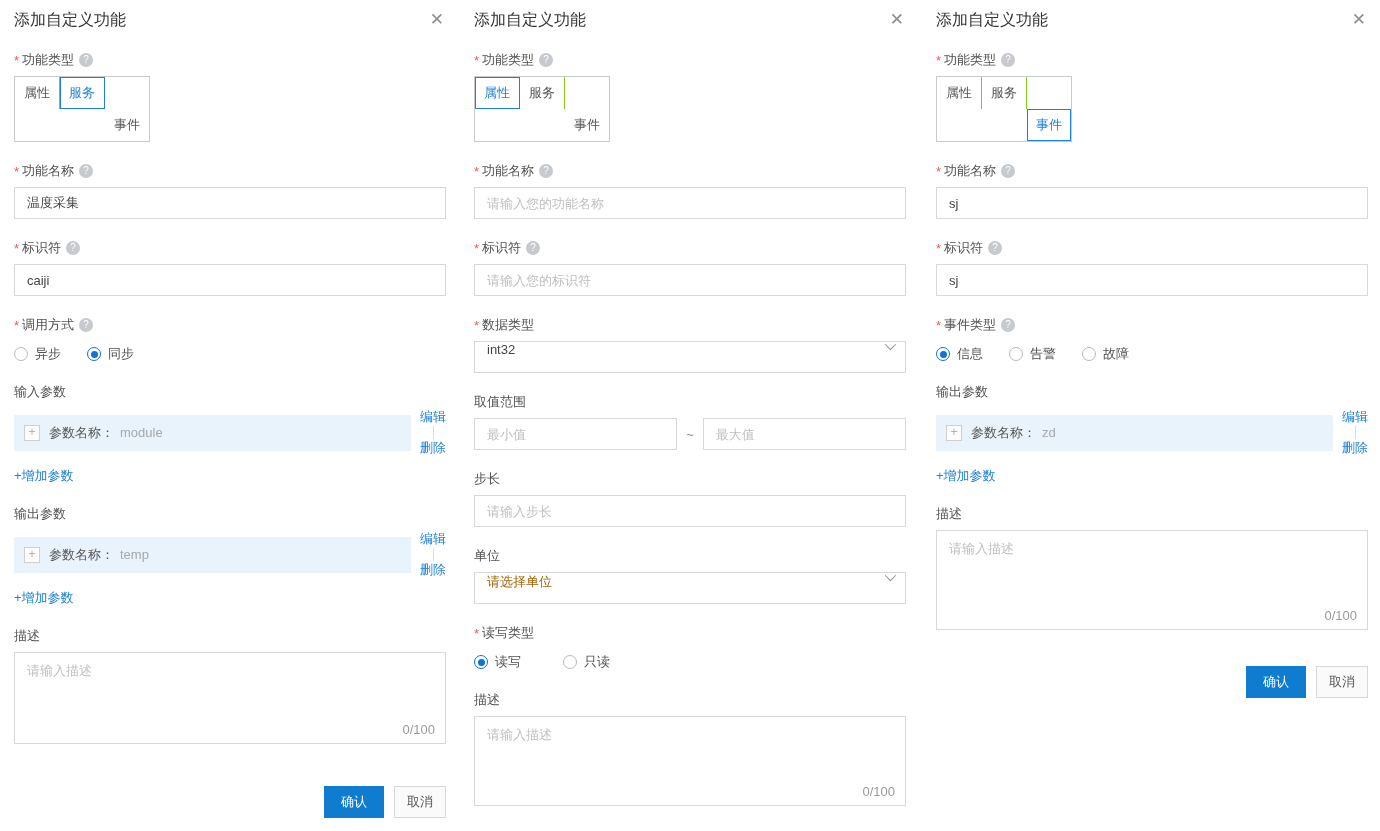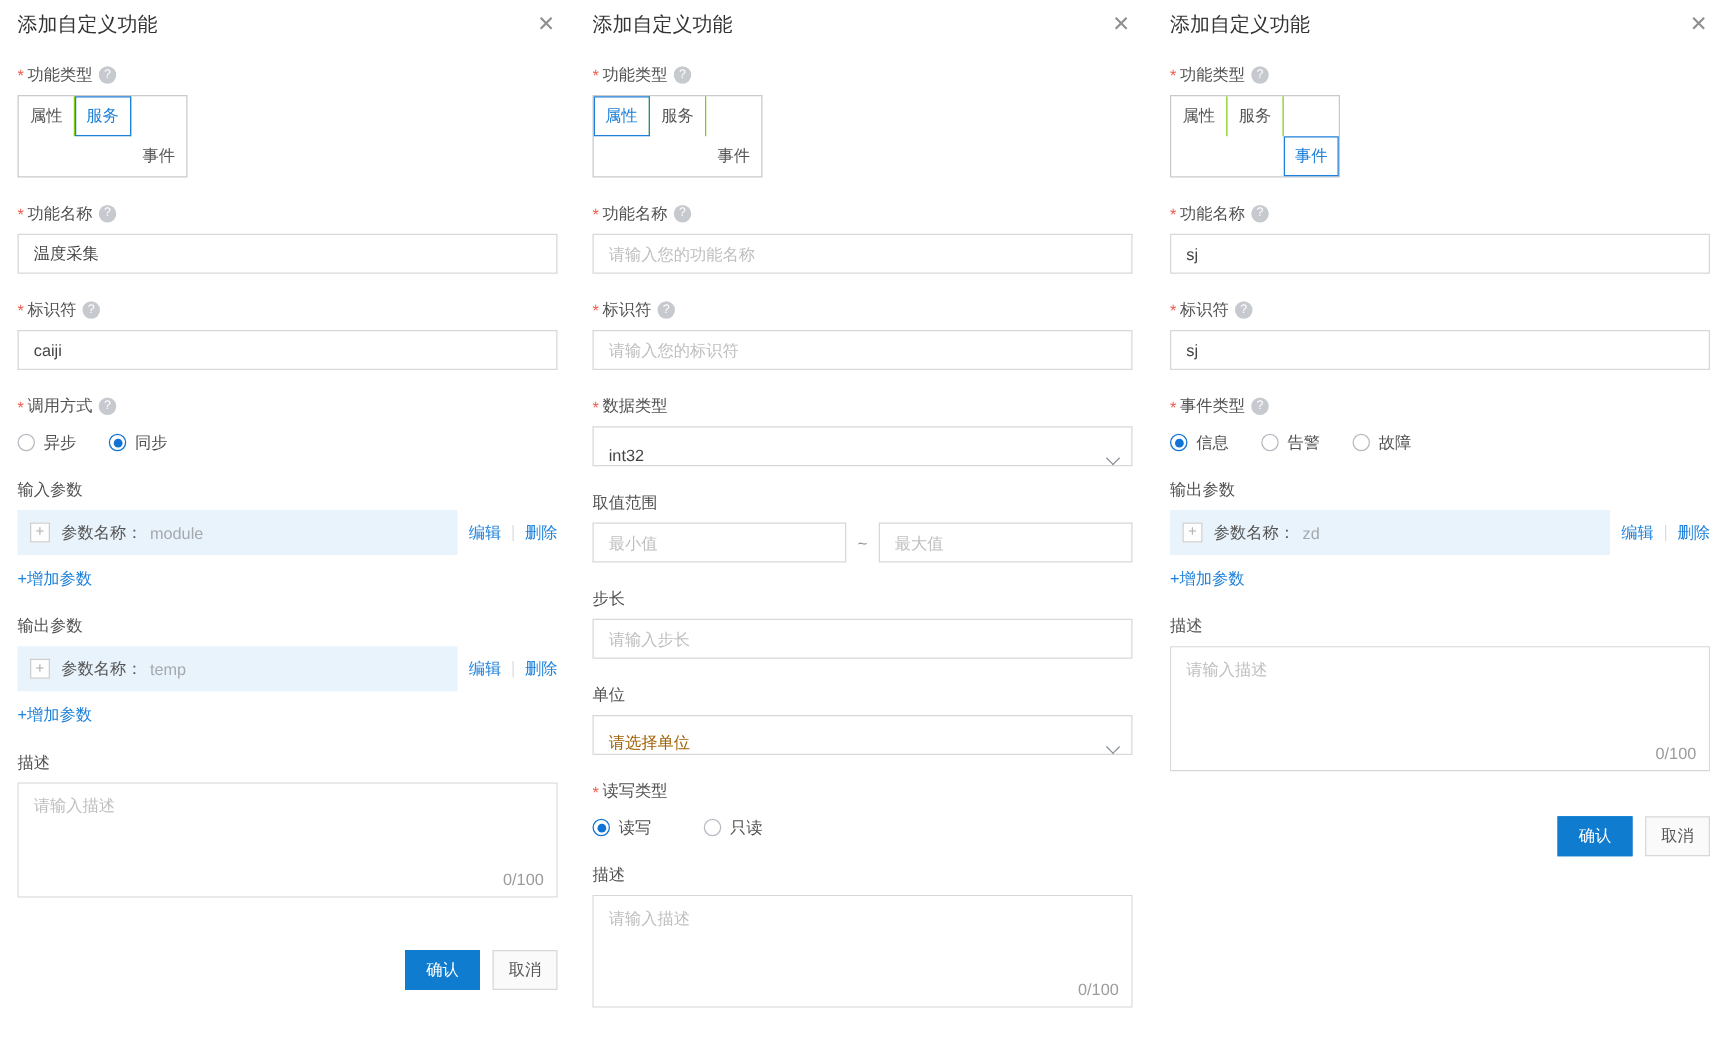--- a/index.html
+++ b/index.html
@@ -23,42 +23,42 @@
   .tab { min-width: 41px; height: 32px; padding: 0 9px; display: flex; align-items: center; justify-content: center;
     font-size: 13px; color: #555; border-right: 1px solid #84cc16; cursor: pointer; position: relative; }
   .tab:last-child { border-right: none; margin-top: 32px; }
   .tab.selected { color: #1e80d9; outline: 1px solid #1e80d9; outline-offset: -1px; z-index: 1; }
 
   .text-input { width: 100%; height: 32px; border: 1px solid #d8d8d8; padding: 0 12px; font-size: 13px;
     color: #444; background: #fff; outline: none; border-radius: 0; }
   .text-input::placeholder { color: #bfbfbf; opacity: 1; }
 
   .select-input { width: 100%; height: 32px; border: 1px solid #d8d8d8; padding: 0 12px; font-size: 13px;
-    display: flex; align-items: flex-end; justify-content: space-between; cursor: pointer; background: #fff; }
+    display: flex; align-items: flex-start; justify-content: space-between; cursor: pointer; background: #fff; }
   .select-value { color: #444; }
   .select-value.ph { color: #a16207; }
   .chevron { width: 8px; height: 8px; border-right: 1px solid #8a8f96; border-bottom: 1px solid #8a8f96;
     transform: rotate(45deg) translateY(-2px); }
 
   .radio-row { display: flex; align-items: flex-end; margin-top: 9px; height: 20px; }
   .radio { display: inline-flex; align-items: center; margin-right: 26px; cursor: pointer; font-size: 13px; color: #515151; }
   .radio.wide { margin-right: 42px; }
   .radio-dot { width: 14px; height: 14px; border: 1px solid #b6b9bf; border-radius: 50%; background: #fff;
     display: inline-block; margin-right: 7px; position: relative; flex: 0 0 auto; }
   .radio-dot.on { border: 1.5px solid #1173d3; }
   .radio-dot.on::after { content: ""; position: absolute; left: 2.5px; top: 2.5px; right: 2.5px; bottom: 2.5px;
     border-radius: 50%; background: #1173d3; }
 
   .param-row { display: flex; align-items: center; }
   .param-box { flex: 1; height: 36px; background: #e8f3fc; display: flex; align-items: center; padding: 0 10px; }
   .plus-box { width: 16px; height: 16px; background: #fdfdfd; border: 1px solid #cfcfcf; color: #b0b0b0;
     font-size: 12px; line-height: 13px; text-align: center; margin-right: 9px; cursor: pointer; flex: 0 0 auto; }
   .param-label { font-size: 13px; color: #555; }
   .param-value { font-size: 13px; color: #a6a9ad; margin-left: 6px; }
-  .param-actions { display: flex; align-items: center; margin-left: 9px; white-space: nowrap; }
+  .param-actions { display: flex; align-items: center; margin-left: 9px; white-space: nowrap; flex-direction: column; }
   .link { color: #1e80d9; font-size: 13px; cursor: pointer; }
   .vdiv { display: inline-block; width: 1px; height: 13px; background: #dcdcdc; margin: 0 9px; }
   .add-link { display: inline-block; margin-top: 10px; font-size: 13px; }
 
   .ta-wrap { position: relative; border: 1px solid #d8d8d8; background: #fff; }
   .ta-wrap textarea { width: 100%; height: 100%; border: none; resize: none; outline: none;
     padding: 9px 12px; font-size: 13px; color: #444; font-family: "Liberation Sans", "DejaVu Sans", sans-serif; }
   .ta-wrap textarea::placeholder { color: #bfbfbf; opacity: 1; }
   .counter { position: absolute; right: 10px; bottom: 6px; font-size: 13px; color: #9b9b9b; }
   .ta1 { height: 92px; } .ta2 { height: 90px; } .ta3 { height: 100px; }

